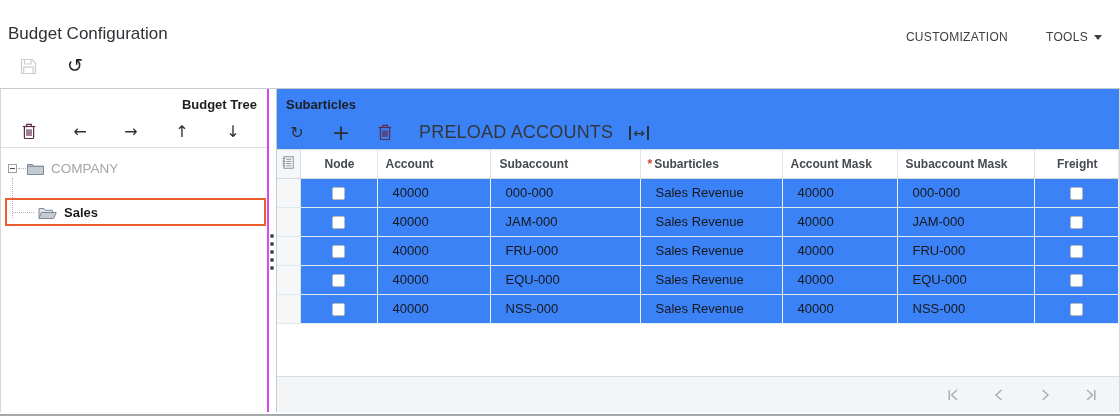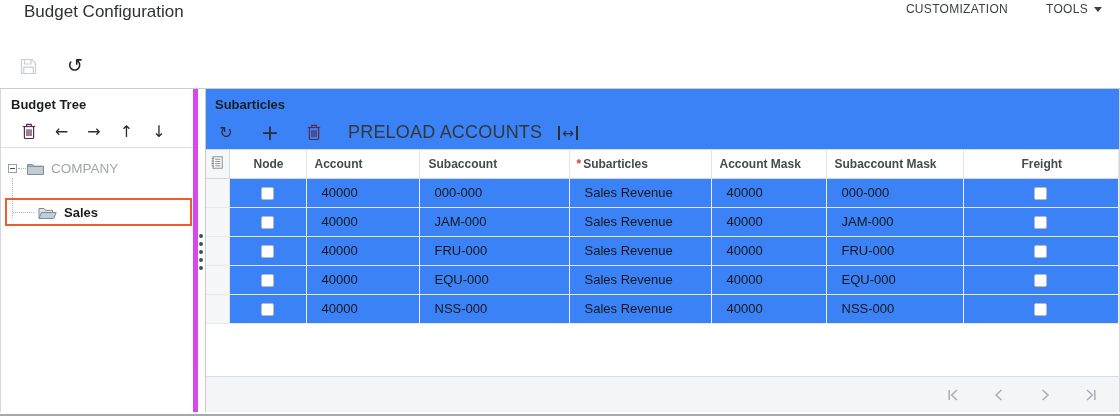--- a/index.html
+++ b/index.html
@@ -1,42 +1,42 @@
 <!DOCTYPE html>
 <html><head>
 <meta charset="utf-8">
 <style>
   * { margin:0; padding:0; box-sizing:border-box; }
   html,body { width:1120px; height:416px; overflow:hidden; background:#fff;
     font-family:"Liberation Sans","DejaVu Sans",sans-serif; color:#1a1d20; }
   .app { position:relative; width:1120px; height:416px; border-bottom:2px solid #a5a8ac; }
 
   
-  .titlebar { height:44px; display:flex; align-items:flex-start; justify-content:space-between;
-    padding:2px 18px 0 24px; }
+  .titlebar { height:44px; display:flex; align-items:flex-end; justify-content:space-between;
+    padding:2px 18px 0 8px; }
   .page-title { font-size:17px; font-weight:400; color:#2e3135; }
   .titlebar-right { display:flex; align-items:center; gap:38px; }
   .top-link { font-size:12px; color:#3c4043; letter-spacing:.3px; cursor:pointer;
     display:flex; align-items:center; gap:6px; }
   .caret { width:0; height:0; border-left:4px solid transparent; border-right:4px solid transparent;
     border-top:5px solid #3c4043; display:inline-block; }
 
   
   .main-toolbar { height:44px; display:flex; align-items:center; padding-left:17px; gap:25px; }
   .tool-btn { width:22px; height:22px; display:flex; align-items:center; justify-content:center; cursor:pointer; }
   .glyph { font-family:"DejaVu Sans",sans-serif; line-height:1; }
   .undo-glyph { font-size:19px; color:#1f2328; transform:translateY(-1px); }
 
   
   .workspace { position:absolute; top:88px; left:0; right:0; bottom:2px; display:flex;
     border-top:1px solid #c8ccd0; }
 
   
-  .tree-panel { width:198px; border-left:1px solid #d4d7db; border-right:5px solid #d946ef;
-    background:#fff; display:flex; flex-direction:column; }
+  .tree-panel { width:269px; border-left:1px solid #d4d7db; border-right:2px solid #d946ef;
+    background:#fff; display:flex; flex-direction:column;text-align:right; }
   .panel-title { font-size:13px; font-weight:bold; color:#1c1e21; padding:8px 10px 4px; }
   .tree-toolbar { height:32px; display:flex; align-items:center; justify-content:space-between;
     padding:0 22px 0 16px; border-bottom:1px solid #dcdfe3; }
   .tree-toolbar .tool-btn { width:24px; height:24px; }
   .uarr { font-size:16px; color:#2b2e33; }
 
   .tree { position:relative; padding-top:6px; flex:1; }
   .connector-v { position:absolute; left:11px; top:30px; height:40px; border-left:1px dotted #aeb2b7; }
   .tree-row { position:relative; display:flex; align-items:center; height:22px; cursor:pointer; }
   .tree-row.root { padding-left:7px; margin-top:2px; height:24px; }

